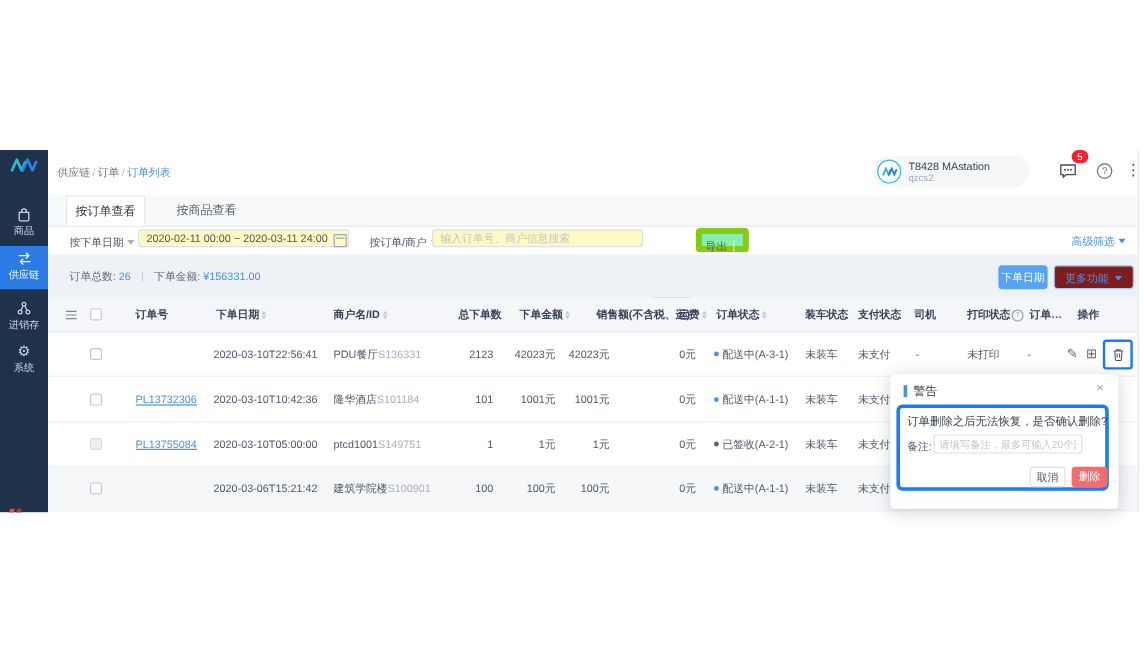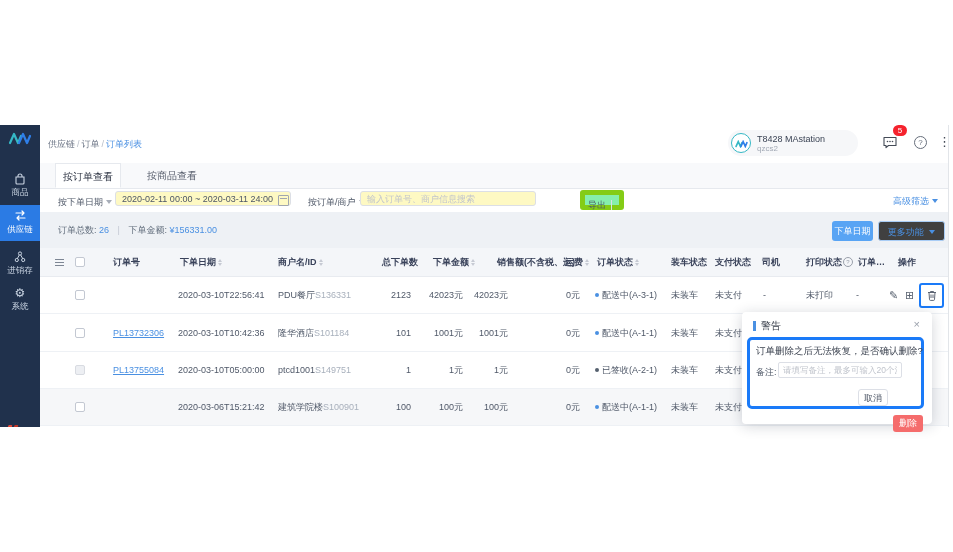--- a/index.html
+++ b/index.html
@@ -52,21 +52,21 @@
   .inp{position:absolute;top:66px;height:15px;border:1px solid #dcdfe6;border-radius:3px;
        font-size:9px;color:#4d5666;box-sizing:border-box;background:#fef9c3;padding:0 6px;
        font-family:inherit;outline:none;}
   .inp::placeholder{color:#c0c4cc;font-size:9px;}
   .cal-icon{position:absolute;top:70px;width:9px;height:9px;border:1px solid #a0a6b0;border-radius:1px;}
   .cal-icon::before{content:"";position:absolute;left:1px;right:1px;top:2px;border-top:1px solid #a0a6b0;}
   .btn{position:absolute;height:20px;line-height:20px;text-align:center;font-size:9px;border-radius:3px;
        cursor:pointer;box-sizing:border-box;}
   .btn.primary{background:#58a4f4;color:#fff;}
   .btn.plain{background:#86efac;border:5px solid #84cc16;color:#4d5666;}
-  .btn.outline{background:#404040;border:1px solid #a9cdf6;color:#4a90e2;}
+  .btn.outline{background:#7f1d1d;border:1px solid #a9cdf6;color:#4a90e2;}
   .export-divider{display:inline-block;width:1px;height:10px;background:#dcdfe6;vertical-align:-2px;margin:0 4px 0 5px;}
   .advanced{position:absolute;left:893px;top:70px;font-size:9px;color:#4a90e2;cursor:pointer;}
 
   
   .summary{position:absolute;left:40px;right:0;top:87px;height:36px;background:#eef1f5;}
   .summary-text{position:absolute;left:18px;top:12px;font-size:9px;color:#5f6b7a;}
   .summary-text .v{color:#4a90e2;}
   .summary-text .sep{color:#c3c9d2;margin:0 6px;}
 
   
@@ -109,21 +109,21 @@
   .highlight-box{position:absolute;left:5px;top:25px;width:177px;height:72px;border:3px solid #1a7af8;
                  border-radius:5px;box-sizing:border-box;}
   .dlg-msg{position:absolute;left:14px;top:33px;font-size:9.5px;color:#3c4350;}
   .dlg-note-label{position:absolute;left:14px;top:54px;font-size:9px;color:#4d5666;}
   .dlg-note{position:absolute;left:36px;top:50px;width:124px;height:16px;border:1px solid #dcdfe6;
             border-radius:2px;font-size:8.5px;padding:0 4px;box-sizing:border-box;outline:none;font-family:inherit;}
   .dlg-note::placeholder{color:#c0c4cc;font-size:8.5px;}
   .dlg-btn{position:absolute;top:77px;width:30px;height:17px;line-height:17px;text-align:center;
            font-size:9px;border-radius:3px;cursor:pointer;box-sizing:border-box;}
   .dlg-cancel{left:116px;background:#fff;border:1px solid #dcdfe6;color:#4d5666;}
-  .dlg-delete{left:151px;background:#f56c6c;color:#fff;margin-top:26px;}
+  .dlg-delete{left:151px;background:#f56c6c;color:#fff;}
 </style>
 </head>
 <body>
 
 <div class="app">
 
   <div class="sidebar">
     <div class="logo">
       <svg width="24" height="13" viewBox="0 0 24 13">
         <polyline points="2,11 6,2 10,11 13,4" fill="none" stroke="#35b8c5" stroke-width="2.2" stroke-linecap="round" stroke-linejoin="round"></polyline>

